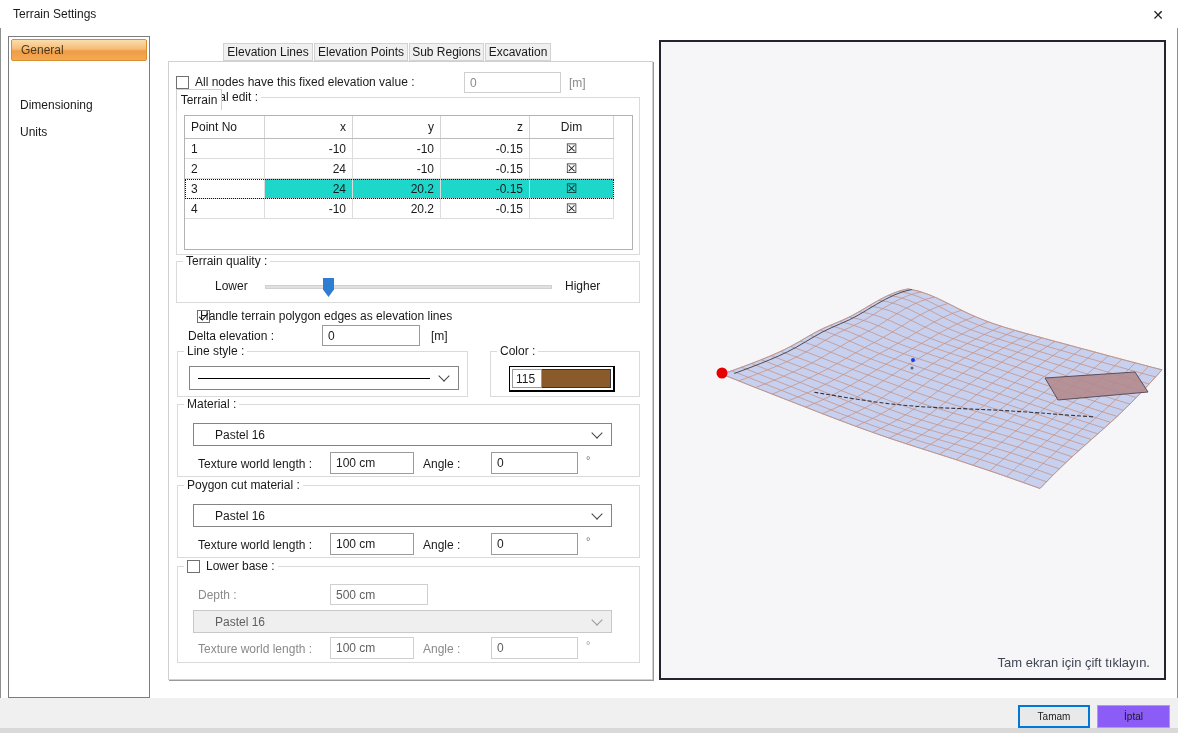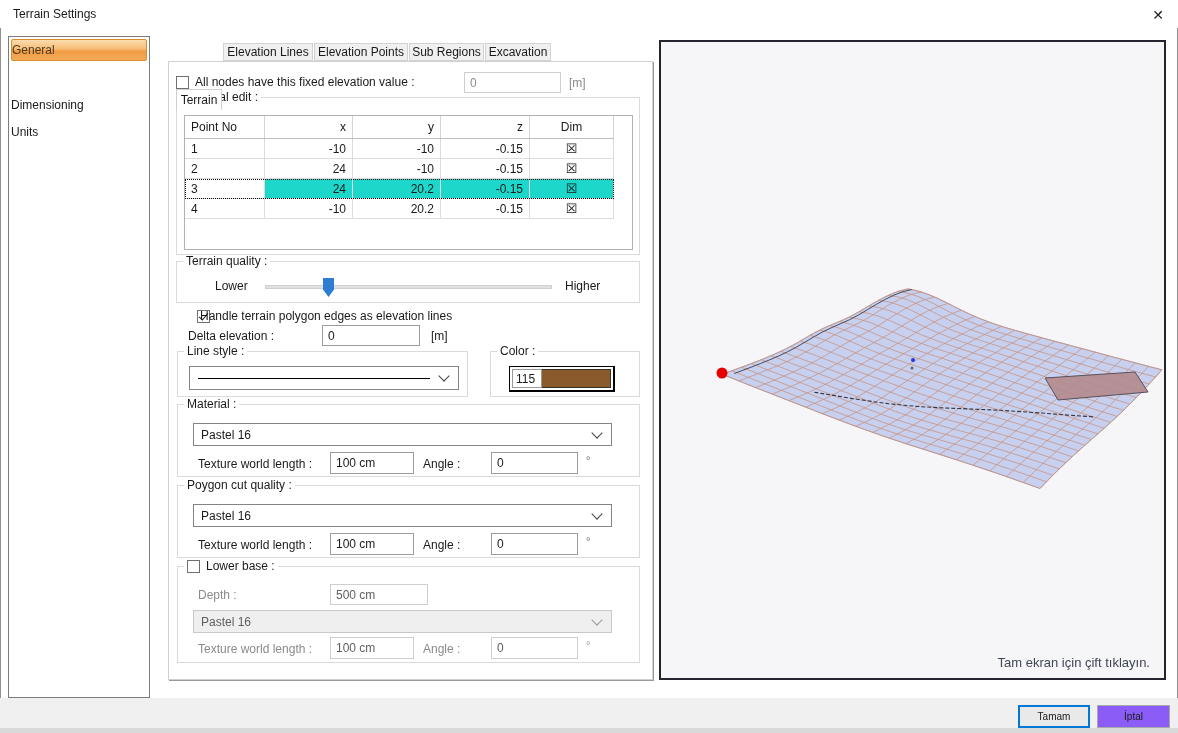--- a/index.html
+++ b/index.html
@@ -10,38 +10,38 @@
   }
   .abs{position:absolute;}
   .lbl{position:absolute;white-space:nowrap;}
   .dis{color:#8a8a8a;}
   
   #titlebar{position:absolute;left:0;top:0;width:100%;height:28px;background:#fff;}
   #title{position:absolute;left:13px;top:7px;font-size:12px;}
   #close-btn{position:absolute;left:1144px;top:4px;width:28px;height:22px;display:flex;align-items:center;justify-content:center;font-size:14px;color:#222;cursor:default;}
   
   #sidebar{position:absolute;left:8px;top:36px;width:142px;height:662px;background:#fff;border:1px solid #7c7c7c;box-sizing:border-box;}
-  .side-item{position:absolute;left:2px;width:136px;height:22px;display:flex;align-items:center;box-sizing:border-box;text-align:center;}
+  .side-item{position:absolute;left:2px;width:136px;height:22px;display:flex;align-items:center;padding-left:9px;box-sizing:border-box;text-align:center;}
   .side-item.selected{
     background:linear-gradient(180deg,#fbddae 0%,#f6bc77 45%,#f09c44 55%,#f4aa57 100%);
     border:1px solid #d98e2e;border-radius:2px;color:#4b3a1e;
   }
   
   .tab{position:absolute;display:flex;align-items:center;justify-content:center;background:#f0f0f0;border:1px solid #d2d2d2;box-sizing:border-box;z-index:1;}
   .tab.active{background:#fff;border:1px solid #d0d0d0;border-bottom:none;z-index:3;}
   #tabpage{position:absolute;left:168px;top:61px;width:485px;height:619px;background:#fff;border:1px solid #d0d0d0;box-shadow:1px 1px 0 #9a9a9a;box-sizing:border-box;z-index:0;}
   
   fieldset{position:absolute;margin:0;padding:0;border:1px solid #dadada;box-sizing:border-box;background:transparent;z-index:1;}
   fieldset legend{font-size:12px;margin-left:6px;padding:0 3px;white-space:nowrap;}
   
   .chk{display:inline-block;width:13px;height:13px;background:#fff;border:1px solid #707070;box-sizing:border-box;position:relative;vertical-align:middle;}
   .chk.on::after{content:"";position:absolute;left:3px;top:0px;width:4px;height:8px;border-right:1.6px solid #1f1f1f;border-bottom:1.6px solid #1f1f1f;transform:rotate(40deg);}
   .tb{position:absolute;background:#fff;border:1px solid #9b9b9b;box-sizing:border-box;display:flex;align-items:center;padding:0 5px;font-size:12px;z-index:2;}
   .tb.disabled{border-color:#cfcfcf;color:#8a8a8a;}
-  .combo{position:absolute;background:#fff;border:1px solid #848484;box-sizing:border-box;display:flex;align-items:center;padding-left:7px;font-size:12px;z-index:2;}
+  .combo{position:absolute;background:#fff;border:1px solid #848484;box-sizing:border-box;display:flex;align-items:center;padding-left:21px;font-size:12px;z-index:2;}
   .combo.disabled{background:#efefef;border-color:#c8c8c8;color:#5f5f5f;}
   .chev{position:absolute;right:10px;top:50%;margin-top:-6px;width:7px;height:7px;border-right:1.4px solid #454545;border-bottom:1.4px solid #454545;transform:rotate(45deg);}
   .combo.disabled .chev{border-color:#9a9a9a;}
   
   #grid{position:absolute;left:184px;top:115px;width:449px;height:135px;border:1px solid #b2b2b2;background:#fff;box-sizing:border-box;z-index:2;font-size:12px;}
   .thead{display:flex;height:22px;border-bottom:1px solid #bcbcbc;width:429px;}
   .trow{display:flex;height:19px;border-bottom:1px solid #dcdcdc;width:429px;position:relative;}
   .cell{display:flex;align-items:center;border-right:1px solid #dcdcdc;padding:0 6px;box-sizing:border-box;overflow:hidden;}
   .thead .cell{border-right:1px solid #d4d4d4;}
   .c0{width:80px;} .c1{width:88px;justify-content:flex-end;} .c2{width:88px;justify-content:flex-end;}
@@ -214,21 +214,21 @@
       <span>100 cm</span>
     </div>
   <span class="lbl" style="left:423px;top:457px;">Angle :</span>
   <div class="tb" style="left:491px;top:452px;width:87px;height:22px;">
       <span>0</span>
     </div>
   <span class="lbl deg" style="left:586px;top:454px;">°</span>
 
   
   <fieldset style="left:177px;top:478px;width:463px;height:80px;">
-    <legend>Poygon cut quality :</legend>
+    <legend>Poygon cut material :</legend>
   </fieldset>
   <div class="combo" style="left:193px;top:504px;width:419px;height:23px;">
     <span>Pastel 16</span>
     <span class="chev"></span>
   </div>
   <span class="lbl" style="left:198px;top:538px;">Texture world length :</span>
   <div class="tb" style="left:330px;top:533px;width:84px;height:22px;">
       <span>100 cm</span>
     </div>
   <span class="lbl" style="left:423px;top:538px;">Angle :</span>

